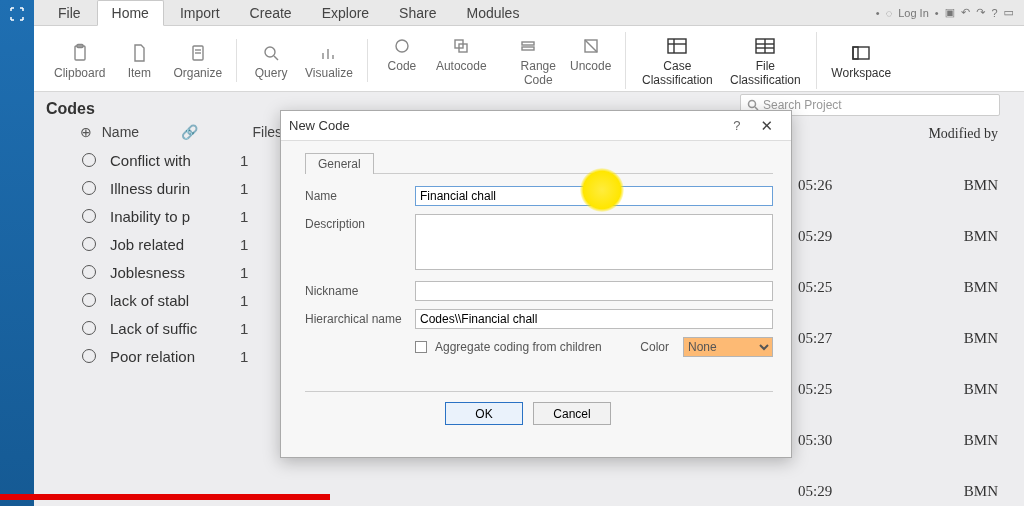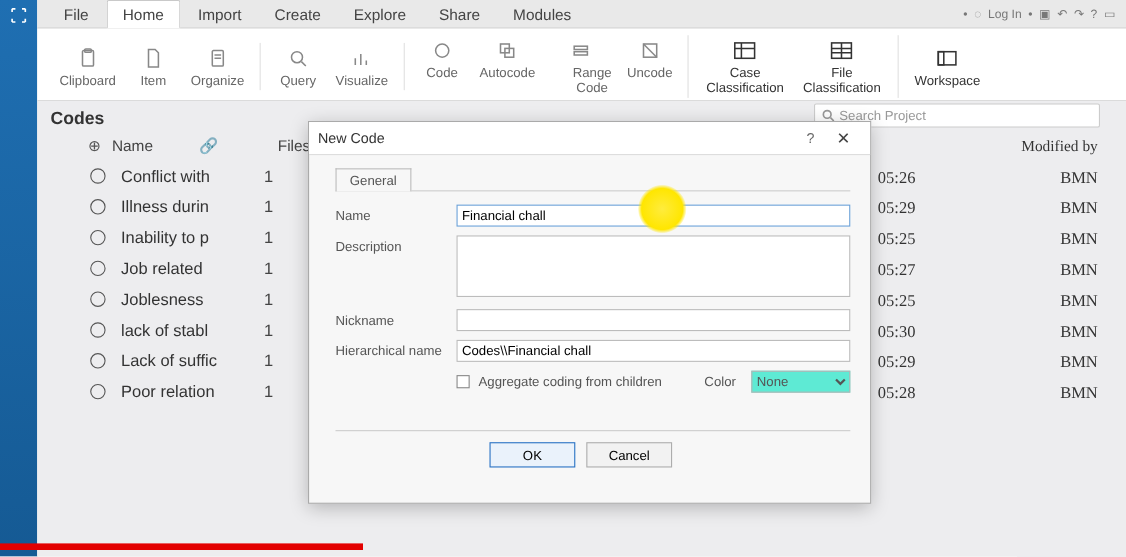--- a/index.html
+++ b/index.html
@@ -149,21 +149,21 @@
     width:200px;
     font-family:Liberation Serif, serif;
   }
   .rc-head {
     display:flex; justify-content:space-between;
     font-size:14px; color:#333; padding-bottom:6px;
   }
   .rc-row {
     display:flex; justify-content:space-between;
     height:28px; align-items:center;
-    font-size:15px; color:#333;
+    font-size:15px; color:#333;margin-top:23px;
   }
   .search-project {
     position:absolute;
     right:24px; top:2px;
     width:260px; height:22px;
     background:#fff;
     border:1px solid #ccc;
     border-radius:2px;
     display:flex; align-items:center;
     padding:0 6px;
@@ -246,21 +246,21 @@
     color:#555;
   }
   .agg-row .cb {
     width:12px;height:12px;border:1px solid #888;background:#fff;
   }
   .agg-row .colorlabel { margin-left:auto; margin-right:6px;}
   .agg-row select {
     width:90px; height:20px;
     border:1px solid #b5b5b5;
     font-size:12px;
-    background:#5eead4;
+    background:#fdba74;
     color:#555;
   }
   .dlg-hr {
     margin:34px 0 10px 0;
     border:none; border-top:1px solid #ccc;
   }
   .dlg-buttons {
     display:flex; justify-content:center; gap:10px;
     padding:0 16px 12px 0;
   }

